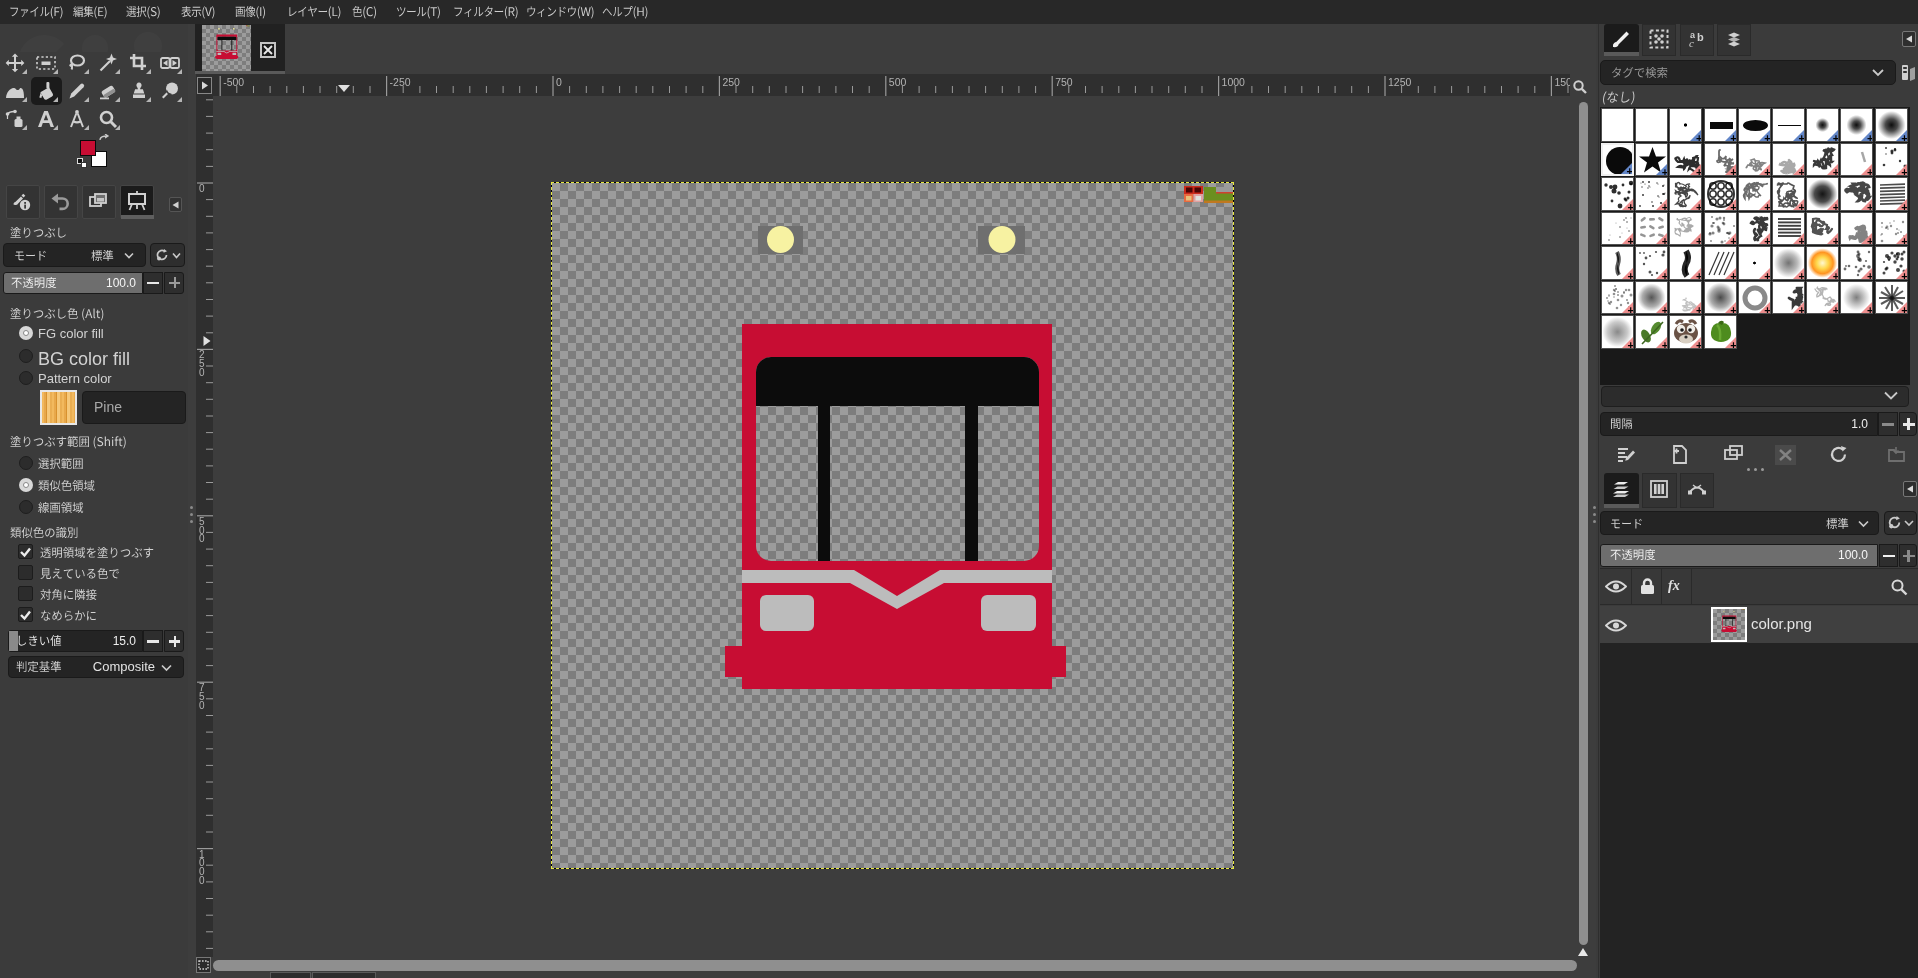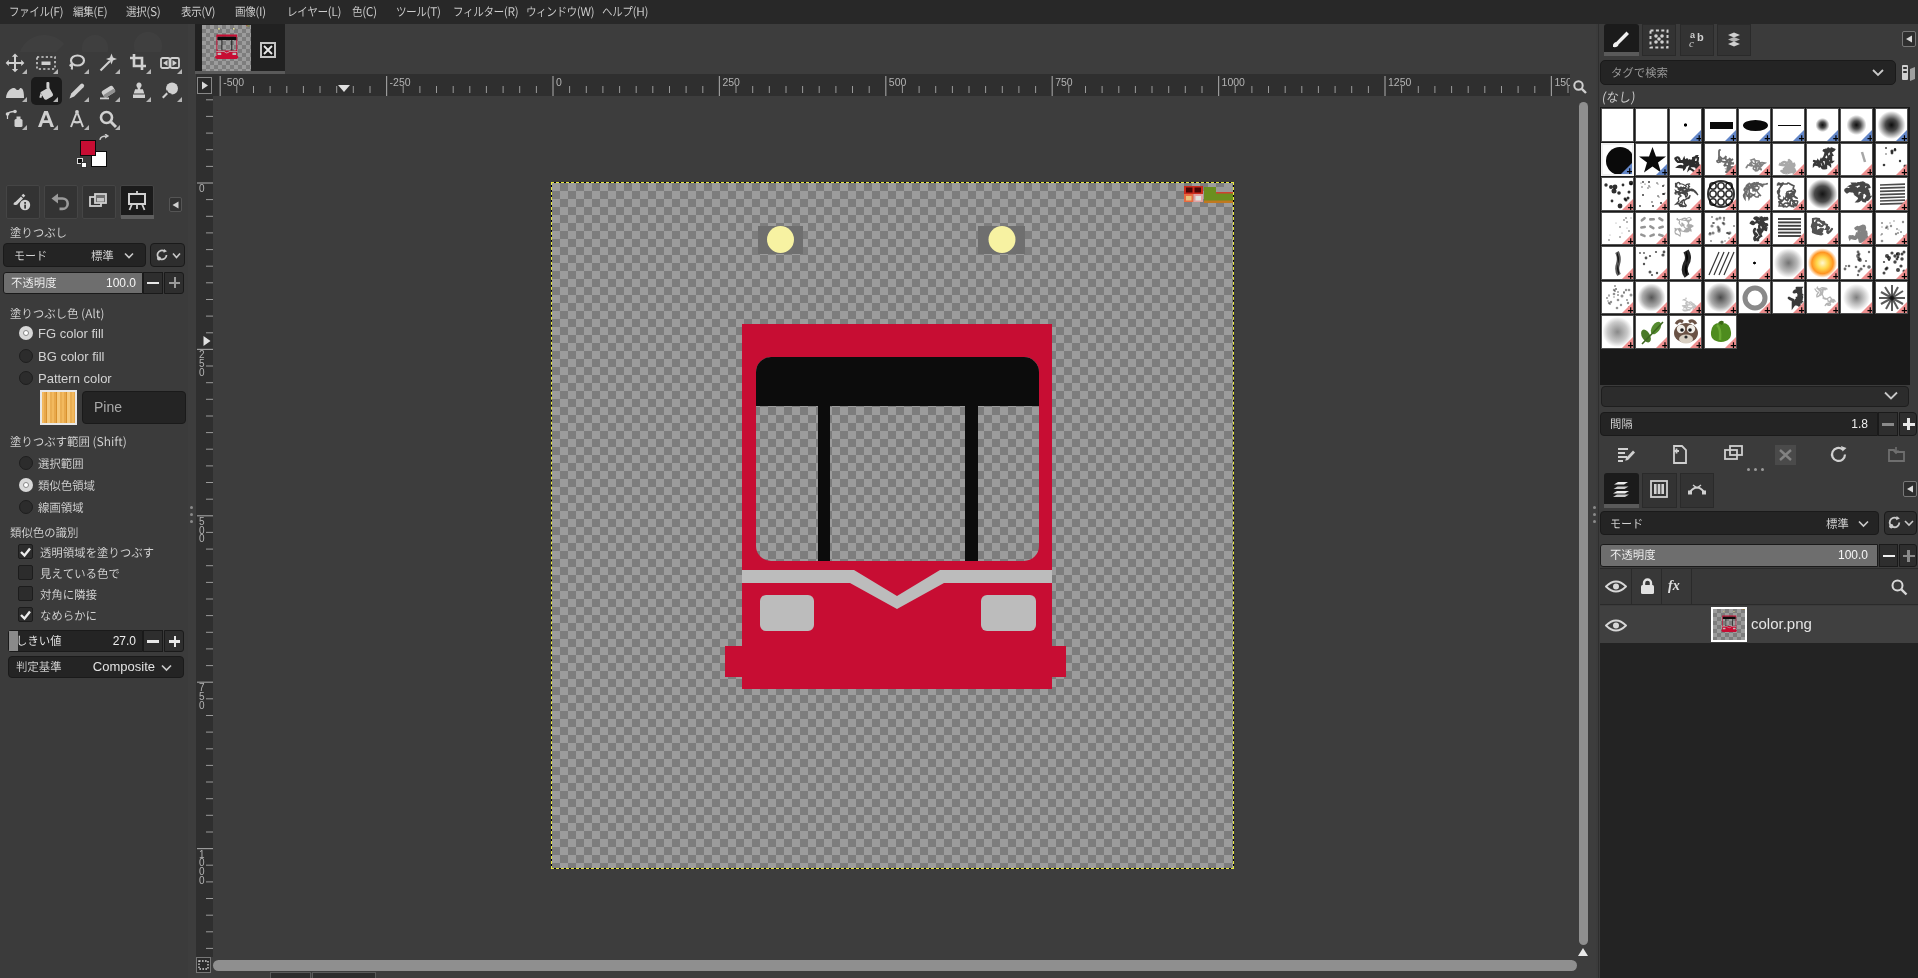--- a/index.html
+++ b/index.html
@@ -244,21 +244,21 @@
 <div class="abs" style="left:147px;top:281.5px;width:12px;height:2.5px;background:#e8e8e8"></div>
 <div class="abs" style="left:169px;top:281.5px;width:11px;height:2.5px;background:#9a9a9a"></div>
 <div class="abs" style="left:173.5px;top:277px;width:2.5px;height:11px;background:#9a9a9a"></div>
 <svg style="position:absolute;left:10.0px;top:307.0px;" width="94.4" height="14.2">
     <path transform="translate(0,11.04)" d="M8.1 -4.8C8.7 -4.3 9.4 -3.5 9.8 -3L10.4 -3.5C10 -3.9 9.3 -4.7 8.7 -5.2ZM4.7 -5.2C4.3 -4.6 3.6 -3.9 3 -3.4C3.1 -3.3 3.4 -3.1 3.5 -2.9C4.2 -3.4 4.9 -4.1 5.4 -4.8ZM0.5 -7.4C1 -7.1 1.7 -6.6 2.1 -6.3L2.6 -6.9C2.2 -7.3 1.5 -7.7 0.9 -8ZM1.2 -9.4C1.8 -9.1 2.5 -8.6 2.8 -8.2L3.3 -8.8C3 -9.2 2.3 -9.7 1.7 -10ZM0.8 -3 1.4 -2.4C1.9 -3.2 2.5 -4.2 3 -5.1L2.5 -5.6C1.9 -4.6 1.3 -3.6 0.8 -3ZM5.3 -2.6V-2H1.7V-1.2H5.3V-0.1H0.5V0.6H10.9V-0.1H6.1V-1.2H9.8V-2H6.1V-2.6ZM3.6 -6.2V-5.5H6.3V-3.7C6.3 -3.5 6.3 -3.5 6.2 -3.5C6 -3.5 5.5 -3.5 4.9 -3.5C5.1 -3.3 5.2 -3 5.2 -2.8C6 -2.8 6.5 -2.8 6.7 -2.9C7 -3 7.1 -3.3 7.1 -3.7V-5.5H10.1V-6.2H7.1V-7H8.9V-7.6C9.4 -7.3 9.9 -7 10.4 -6.8C10.6 -7 10.8 -7.4 10.9 -7.5C9.5 -8 8 -9 7.1 -10.1H6.3C5.6 -9.1 4.1 -8.1 2.7 -7.5C2.8 -7.3 3 -7 3.1 -6.8C3.6 -7 4.1 -7.3 4.6 -7.6V-7H6.3V-6.2ZM6.7 -9.4C7.2 -8.8 8 -8.2 8.8 -7.7H4.8C5.6 -8.2 6.3 -8.8 6.7 -9.4Z M15.3 -9.5 14.3 -9.5C14.2 -9.2 14.2 -8.8 14.2 -8.5C14 -7.5 13.8 -5.7 13.8 -4.6C13.8 -3.8 13.9 -3.1 13.9 -2.7L14.8 -2.8C14.8 -3.4 14.7 -3.8 14.8 -4.2C14.9 -5.8 16.3 -8 17.7 -8C18.9 -8 19.5 -6.6 19.5 -4.7C19.5 -1.7 17.6 -0.6 15.1 -0.3L15.6 0.6C18.4 0.1 20.4 -1.4 20.4 -4.7C20.4 -7.3 19.3 -8.9 17.8 -8.9C16.4 -8.9 15.2 -7.4 14.7 -6.1C14.8 -7 15 -8.6 15.3 -9.5Z M23.6 -6.3 24.1 -5.2C25 -5.6 27.9 -6.9 29.7 -6.9C31.3 -6.9 32.2 -5.9 32.2 -4.7C32.2 -2.2 29.5 -1.2 26.5 -1.2L26.9 -0.2C30.4 -0.4 33.2 -1.8 33.2 -4.6C33.2 -6.6 31.6 -7.8 29.8 -7.8C28.1 -7.8 25.9 -6.9 24.9 -6.6C24.5 -6.5 24 -6.3 23.6 -6.3Z M39.7 -6.5 40.3 -5.9C40.7 -6.2 41.3 -6.8 41.6 -7L41.4 -7.6C40.7 -8.1 39.4 -8.8 38.6 -9.2L38 -8.5C38.9 -8.1 40 -7.5 40.5 -7.1C40.3 -6.9 40 -6.7 39.7 -6.5ZM37.5 -0.7 37.6 0.3C38.1 0.4 38.7 0.4 39.5 0.4C40.3 0.4 41.4 0.1 41.4 -1.4C41.4 -2.4 40.7 -3.5 39.6 -4.7C39.4 -5 39.1 -5.3 38.8 -5.6L38.1 -5C38.4 -4.7 38.8 -4.4 39 -4.1C39.7 -3.4 40.5 -2.3 40.5 -1.5C40.5 -0.7 39.9 -0.5 39.3 -0.5C38.6 -0.5 38.1 -0.6 37.5 -0.7ZM44.1 -0.3 44.9 -0.8C44.6 -1.8 43.7 -3.6 42.9 -4.5L42.2 -4.1C43 -3.2 43.7 -1.4 44.1 -0.3ZM37.9 -2.6 37.3 -3.3C36.7 -2.6 35.4 -1.5 34.4 -1L35 -0.2C36.1 -0.9 37.2 -1.9 37.9 -2.6ZM42.9 -8 42.3 -7.7C42.6 -7.2 43 -6.5 43.2 -6L43.9 -6.3C43.6 -6.8 43.2 -7.5 42.9 -8ZM44.2 -8.5 43.6 -8.2C43.9 -7.7 44.3 -7 44.5 -6.5L45.1 -6.8C44.9 -7.3 44.5 -8 44.2 -8.5Z M49.5 -9.3 48.3 -9.4C48.4 -9 48.4 -8.6 48.4 -8.1C48.4 -6.9 48.3 -3.8 48.3 -2.1C48.3 -0.1 49.4 0.6 51.1 0.6C53.6 0.6 55.1 -0.9 55.8 -2L55.2 -2.9C54.4 -1.6 53.2 -0.4 51.1 -0.4C50 -0.4 49.2 -0.8 49.2 -2.2C49.2 -3.9 49.3 -6.8 49.4 -8.1C49.4 -8.5 49.4 -9 49.5 -9.3Z M62.4 -4.1H59.6V-6.3H62.4ZM63.2 -4.1V-6.3H66.1V-4.1ZM60.7 -10.1C60.1 -8.9 58.9 -7.4 57.4 -6.3C57.6 -6.2 57.9 -5.9 58 -5.7C58.3 -5.9 58.6 -6.1 58.8 -6.3V-1C58.8 0.5 59.4 0.8 61.2 0.8C61.6 0.8 65.2 0.8 65.7 0.8C67.4 0.8 67.7 0.3 67.9 -1.5C67.6 -1.5 67.3 -1.6 67.1 -1.8C66.9 -0.3 66.7 -0 65.6 -0C64.9 -0 61.8 -0 61.1 -0C59.9 -0 59.6 -0.2 59.6 -0.9V-3.3H66.1V-2.7H67V-7.1H63.8C64.2 -7.7 64.6 -8.3 64.9 -8.9L64.3 -9.3L64.1 -9.3H61.3L61.7 -9.9ZM59.6 -7.1H59.6C60 -7.5 60.4 -8 60.7 -8.5H63.6C63.4 -8 63.1 -7.5 62.8 -7.1Z M74 2.4 74.6 2.1C73.6 0.3 73.1 -1.7 73.1 -3.7C73.1 -5.8 73.6 -7.8 74.6 -9.5L74 -9.8C72.9 -8 72.2 -6.1 72.2 -3.7C72.2 -1.4 72.9 0.6 74 2.4Z M75.2 0H76.3L77.2 -2.7H80.4L81.2 0H82.4L79.4 -8.8H78.2ZM77.4 -3.6 77.9 -4.9C78.2 -5.9 78.5 -6.9 78.7 -7.9H78.8C79.1 -6.9 79.4 -5.9 79.7 -4.9L80.1 -3.6Z M84.7 0.2C85 0.2 85.2 0.1 85.3 0.1L85.2 -0.8C85.1 -0.8 85 -0.8 84.9 -0.8C84.8 -0.8 84.6 -0.9 84.6 -1.2V-9.6H83.5V-1.3C83.5 -0.4 83.9 0.2 84.7 0.2Z M89 0.2C89.4 0.2 89.8 0 90.2 -0.1L90 -0.9C89.8 -0.8 89.5 -0.7 89.2 -0.7C88.5 -0.7 88.2 -1.2 88.2 -2V-5.6H90V-6.5H88.2V-8.4H87.3L87.2 -6.5L86.2 -6.5V-5.6H87.1V-2C87.1 -0.7 87.6 0.2 89 0.2Z M91.6 2.4C92.7 0.6 93.3 -1.4 93.3 -3.7C93.3 -6.1 92.7 -8 91.6 -9.8L90.9 -9.5C91.9 -7.8 92.4 -5.8 92.4 -3.7C92.4 -1.7 91.9 0.3 90.9 2.1Z" fill="#d2d2d2"></path>
   </svg>
 <div class="abs" style="left:19px;top:326px;width:14px;height:14px;border-radius:50%;background:#d8d8d8"></div>
 <div class="abs" style="left:23px;top:330px;width:6px;height:6px;border-radius:50%;background:#fff;border:1px solid #888"></div>
 <div class="lat" style="left:38px;top:326px;font-size:13px">FG color fill</div>
 <div class="abs" style="left:19px;top:349px;width:14px;height:14px;border-radius:50%;background:#2c2c2c;border:1px solid #1e1e1e"></div>
-<div class="lat" style="left:38px;top:349px;font-size:13px">BG color fill</div>
+<div class="lat" style="left:38px;top:349px;font-size:18px">BG color fill</div>
 <div class="abs" style="left:19px;top:371px;width:14px;height:14px;border-radius:50%;background:#2c2c2c;border:1px solid #1e1e1e"></div>
 <div class="lat" style="left:38px;top:371px;font-size:13px">Pattern color</div>
 <div class="abs" style="left:40px;top:390px;width:37px;height:35px;border:2px solid #e8e8e8;
 background:repeating-linear-gradient(90deg,#f2b95e 0 2px,#e8a84b 2px 4px,#d8922f 4px 5px,#f6c87a 5px 8px,#eaae52 8px 10px)"></div>
 <div class="fld" style="left:82px;top:391px;width:104px;height:33px"></div>
 <div class="lat" style="left:94px;top:399px;font-size:14px;color:#a8a8a8">Pine</div>
 <svg style="position:absolute;left:10.0px;top:435.0px;" width="116.8" height="14.2">
     <path transform="translate(0,11.04)" d="M8.1 -4.8C8.7 -4.3 9.4 -3.5 9.8 -3L10.4 -3.5C10 -3.9 9.3 -4.7 8.7 -5.2ZM4.7 -5.2C4.3 -4.6 3.6 -3.9 3 -3.4C3.1 -3.3 3.4 -3.1 3.5 -2.9C4.2 -3.4 4.9 -4.1 5.4 -4.8ZM0.5 -7.4C1 -7.1 1.7 -6.6 2.1 -6.3L2.6 -6.9C2.2 -7.3 1.5 -7.7 0.9 -8ZM1.2 -9.4C1.8 -9.1 2.5 -8.6 2.8 -8.2L3.3 -8.8C3 -9.2 2.3 -9.7 1.7 -10ZM0.8 -3 1.4 -2.4C1.9 -3.2 2.5 -4.2 3 -5.1L2.5 -5.6C1.9 -4.6 1.3 -3.6 0.8 -3ZM5.3 -2.6V-2H1.7V-1.2H5.3V-0.1H0.5V0.6H10.9V-0.1H6.1V-1.2H9.8V-2H6.1V-2.6ZM3.6 -6.2V-5.5H6.3V-3.7C6.3 -3.5 6.3 -3.5 6.2 -3.5C6 -3.5 5.5 -3.5 4.9 -3.5C5.1 -3.3 5.2 -3 5.2 -2.8C6 -2.8 6.5 -2.8 6.7 -2.9C7 -3 7.1 -3.3 7.1 -3.7V-5.5H10.1V-6.2H7.1V-7H8.9V-7.6C9.4 -7.3 9.9 -7 10.4 -6.8C10.6 -7 10.8 -7.4 10.9 -7.5C9.5 -8 8 -9 7.1 -10.1H6.3C5.6 -9.1 4.1 -8.1 2.7 -7.5C2.8 -7.3 3 -7 3.1 -6.8C3.6 -7 4.1 -7.3 4.6 -7.6V-7H6.3V-6.2ZM6.7 -9.4C7.2 -8.8 8 -8.2 8.8 -7.7H4.8C5.6 -8.2 6.3 -8.8 6.7 -9.4Z M15.3 -9.5 14.3 -9.5C14.2 -9.2 14.2 -8.8 14.2 -8.5C14 -7.5 13.8 -5.7 13.8 -4.6C13.8 -3.8 13.9 -3.1 13.9 -2.7L14.8 -2.8C14.8 -3.4 14.7 -3.8 14.8 -4.2C14.9 -5.8 16.3 -8 17.7 -8C18.9 -8 19.5 -6.6 19.5 -4.7C19.5 -1.7 17.6 -0.6 15.1 -0.3L15.6 0.6C18.4 0.1 20.4 -1.4 20.4 -4.7C20.4 -7.3 19.3 -8.9 17.8 -8.9C16.4 -8.9 15.2 -7.4 14.7 -6.1C14.8 -7 15 -8.6 15.3 -9.5Z M23.6 -6.3 24.1 -5.2C25 -5.6 27.9 -6.9 29.7 -6.9C31.3 -6.9 32.2 -5.9 32.2 -4.7C32.2 -2.2 29.5 -1.2 26.5 -1.2L26.9 -0.2C30.4 -0.4 33.2 -1.8 33.2 -4.6C33.2 -6.6 31.6 -7.8 29.8 -7.8C28.1 -7.8 25.9 -6.9 24.9 -6.6C24.5 -6.5 24 -6.3 23.6 -6.3Z M39.7 -6.5 40.3 -5.9C40.7 -6.2 41.3 -6.8 41.6 -7L41.4 -7.6C40.7 -8.1 39.4 -8.8 38.6 -9.2L38 -8.5C38.9 -8.1 40 -7.5 40.5 -7.1C40.3 -6.9 40 -6.7 39.7 -6.5ZM37.5 -0.7 37.6 0.3C38.1 0.4 38.7 0.4 39.5 0.4C40.3 0.4 41.4 0.1 41.4 -1.4C41.4 -2.4 40.7 -3.5 39.6 -4.7C39.4 -5 39.1 -5.3 38.8 -5.6L38.1 -5C38.4 -4.7 38.8 -4.4 39 -4.1C39.7 -3.4 40.5 -2.3 40.5 -1.5C40.5 -0.7 39.9 -0.5 39.3 -0.5C38.6 -0.5 38.1 -0.6 37.5 -0.7ZM44.1 -0.3 44.9 -0.8C44.6 -1.8 43.7 -3.6 42.9 -4.5L42.2 -4.1C43 -3.2 43.7 -1.4 44.1 -0.3ZM37.9 -2.6 37.3 -3.3C36.7 -2.6 35.4 -1.5 34.4 -1L35 -0.2C36.1 -0.9 37.2 -1.9 37.9 -2.6ZM42.9 -8 42.3 -7.7C42.6 -7.2 43 -6.5 43.2 -6L43.9 -6.3C43.6 -6.8 43.2 -7.5 42.9 -8ZM44.2 -8.5 43.6 -8.2C43.9 -7.7 44.3 -7 44.5 -6.5L45.1 -6.8C44.9 -7.3 44.5 -8 44.2 -8.5Z M52.1 -4.5C52.2 -3.3 51.7 -2.8 51.1 -2.8C50.4 -2.8 49.9 -3.2 49.9 -4C49.9 -4.7 50.5 -5.2 51.1 -5.2C51.5 -5.2 51.9 -5 52.1 -4.5ZM46.7 -7.8 46.7 -6.9C48.1 -7 50.1 -7.1 51.8 -7.1L51.8 -5.9C51.6 -6 51.3 -6 51.1 -6C50 -6 49.1 -5.1 49.1 -3.9C49.1 -2.6 50 -1.9 50.9 -1.9C51.3 -1.9 51.6 -2.1 51.9 -2.3C51.5 -1.2 50.4 -0.5 48.9 -0.1L49.7 0.6C52.3 -0.2 53.1 -2 53.1 -3.6C53.1 -4.2 52.9 -4.7 52.7 -5.1L52.7 -7.1H52.8C54.5 -7.1 55.5 -7.1 56.2 -7.1L56.2 -8C55.6 -8 54.2 -8 52.9 -8H52.7L52.7 -8.7C52.7 -8.9 52.7 -9.4 52.7 -9.5H51.7C51.7 -9.4 51.8 -9.1 51.8 -8.7L51.8 -8C50.1 -7.9 48 -7.9 46.7 -7.8Z M58 -5.2V-1.9H59.9V-1.1H57.5V-0.4H59.9V1H60.6V-0.4H62.9V-1.1H60.6V-1.9H62.5V-5.2H60.6V-5.9H62.8V-6.6H60.6V-7.2H59.9V-6.6H57.7V-5.9H59.9V-5.2ZM63.3 -6.8V-0.6C63.3 0.6 63.6 0.8 64.6 0.8C64.9 0.8 66.4 0.8 66.7 0.8C67.7 0.8 67.9 0.4 68 -1.2C67.8 -1.3 67.4 -1.4 67.2 -1.6C67.2 -0.3 67.1 0 66.6 0C66.3 0 65 0 64.7 0C64.2 0 64.1 -0.1 64.1 -0.6V-6H66.6V-3.2C66.6 -3 66.6 -3 66.4 -3C66.2 -3 65.7 -3 65.1 -3C65.2 -2.8 65.3 -2.4 65.4 -2.2C66.2 -2.2 66.7 -2.2 67 -2.3C67.3 -2.5 67.4 -2.7 67.4 -3.2V-6.8ZM58.7 -3.3H59.9V-2.5H58.7ZM60.6 -3.3H61.8V-2.5H60.6ZM58.7 -4.6H59.9V-3.9H58.7ZM60.6 -4.6H61.8V-3.9H60.6ZM63.6 -10.1C63.3 -9.5 63 -8.9 62.6 -8.4V-9.2H59.5C59.7 -9.4 59.8 -9.7 59.9 -9.9L59.1 -10.1C58.7 -9.2 58.1 -8.2 57.4 -7.6C57.6 -7.5 58 -7.2 58.1 -7.1C58.4 -7.5 58.8 -7.9 59.1 -8.4H59.6C59.8 -8 60 -7.6 60.1 -7.3L60.8 -7.5C60.8 -7.7 60.6 -8.1 60.4 -8.4H62.5C62.3 -8.1 62 -7.9 61.8 -7.7C62 -7.6 62.3 -7.3 62.5 -7.2C62.9 -7.5 63.2 -7.9 63.6 -8.4H64.4C64.8 -8 65.1 -7.5 65.2 -7.1L66 -7.4C65.9 -7.7 65.6 -8 65.4 -8.4H67.9V-9.2H64C64.2 -9.4 64.3 -9.7 64.4 -9.9Z M75.1 -5.9V-4.2H73.2L73.2 -5V-5.9ZM72.5 -8.1V-6.6H71V-5.9H72.5V-5C72.5 -4.8 72.5 -4.5 72.5 -4.2H70.9V-3.5H72.4C72.2 -2.7 71.8 -2 70.9 -1.4C71.1 -1.3 71.4 -1 71.5 -0.8C72.5 -1.5 73 -2.4 73.1 -3.5H75.1V-1H75.8V-3.5H77.4V-4.2H75.8V-5.9H77.4V-6.6H75.8V-8.1H75.1V-6.6H73.2V-8.1ZM69.4 -9.5V1H70.2V0.4H78V1H78.9V-9.5ZM70.2 -0.4V-8.7H78V-0.4Z M85.4 2.4 86 2.1C85 0.3 84.5 -1.7 84.5 -3.7C84.5 -5.8 85 -7.8 86 -9.5L85.4 -9.8C84.3 -8 83.6 -6.1 83.6 -3.7C83.6 -1.4 84.3 0.6 85.4 2.4Z M90.2 0.2C92 0.2 93.2 -0.9 93.2 -2.3C93.2 -3.6 92.4 -4.2 91.4 -4.7L90.1 -5.2C89.4 -5.5 88.7 -5.8 88.7 -6.7C88.7 -7.5 89.3 -8 90.3 -8C91.1 -8 91.8 -7.7 92.3 -7.2L92.9 -7.9C92.3 -8.5 91.3 -9 90.3 -9C88.7 -9 87.5 -8 87.5 -6.6C87.5 -5.3 88.5 -4.7 89.3 -4.4L90.6 -3.8C91.4 -3.4 92.1 -3.2 92.1 -2.2C92.1 -1.4 91.4 -0.8 90.2 -0.8C89.3 -0.8 88.4 -1.2 87.8 -1.9L87.1 -1.1C87.9 -0.3 88.9 0.2 90.2 0.2Z M94.8 0H95.9V-4.7C96.6 -5.4 97 -5.7 97.7 -5.7C98.5 -5.7 98.9 -5.2 98.9 -4V0H100V-4.1C100 -5.8 99.4 -6.7 98 -6.7C97.1 -6.7 96.5 -6.2 95.9 -5.6L95.9 -6.9V-9.6H94.8Z M102.1 0H103.2V-6.5H102.1ZM102.6 -7.9C103.1 -7.9 103.4 -8.1 103.4 -8.6C103.4 -9 103.1 -9.3 102.6 -9.3C102.2 -9.3 101.9 -9 101.9 -8.6C101.9 -8.1 102.2 -7.9 102.6 -7.9Z M104.7 -5.6H105.6V0H106.7V-5.6H108V-6.5H106.7V-7.5C106.7 -8.4 107 -8.8 107.6 -8.8C107.8 -8.8 108.1 -8.8 108.3 -8.7L108.6 -9.5C108.3 -9.6 107.9 -9.7 107.5 -9.7C106.2 -9.7 105.6 -8.9 105.6 -7.6V-6.5L104.7 -6.5Z M111.3 0.2C111.7 0.2 112.2 0 112.5 -0.1L112.3 -0.9C112.1 -0.8 111.8 -0.7 111.6 -0.7C110.8 -0.7 110.6 -1.2 110.6 -2V-5.6H112.3V-6.5H110.6V-8.4H109.7L109.5 -6.5L108.5 -6.5V-5.6H109.5V-2C109.5 -0.7 109.9 0.2 111.3 0.2Z M113.9 2.4C115 0.6 115.7 -1.4 115.7 -3.7C115.7 -6.1 115 -8 113.9 -9.8L113.2 -9.5C114.2 -7.8 114.8 -5.8 114.8 -3.7C114.8 -1.7 114.2 0.3 113.2 2.1Z" fill="#d2d2d2"></path>
   </svg>
 <div class="abs" style="left:19px;top:456px;width:14px;height:14px;border-radius:50%;background:#2c2c2c;border:1px solid #1e1e1e"></div>
@@ -297,21 +297,21 @@
     <path d="M2 6 l3.5 3.5 L11 2.5" stroke="#ececec" stroke-width="2.4" fill="none"></path>
   </svg>
 <svg style="position:absolute;left:40.0px;top:609.0px;" width="57.0" height="14.2">
     <path transform="translate(0,11.04)" d="M10.1 -5.5 10.6 -6.3C10.1 -6.7 8.8 -7.5 8 -7.9L7.5 -7.2C8.3 -6.8 9.5 -6 10.1 -5.5ZM7.1 -2 7.1 -1.4C7.1 -0.8 6.8 -0.3 5.8 -0.3C4.9 -0.3 4.5 -0.6 4.5 -1.2C4.5 -1.8 5.1 -2.2 5.9 -2.2C6.3 -2.2 6.7 -2.1 7.1 -2ZM7.8 -5.8H6.9C7 -5 7 -3.8 7.1 -2.8C6.7 -2.9 6.3 -2.9 6 -2.9C4.7 -2.9 3.7 -2.2 3.7 -1.1C3.7 0.1 4.7 0.6 6 0.6C7.4 0.6 7.9 -0.2 7.9 -1.1L7.9 -1.6C8.7 -1.2 9.3 -0.7 9.8 -0.3L10.3 -1.1C9.7 -1.6 8.9 -2.2 7.9 -2.6L7.8 -4.5C7.8 -5 7.8 -5.3 7.8 -5.8ZM5.1 -9.5 4.1 -9.6C4.1 -9 4 -8.2 3.8 -7.5C3.3 -7.5 2.9 -7.5 2.5 -7.5C2 -7.5 1.5 -7.5 1.1 -7.6L1.2 -6.7C1.6 -6.6 2.1 -6.6 2.5 -6.6C2.8 -6.6 3.2 -6.6 3.5 -6.7C3 -5.3 2 -3.3 1.1 -2.2L1.9 -1.7C2.9 -3 3.9 -5.1 4.4 -6.8C5.2 -6.9 5.9 -7 6.5 -7.2L6.5 -8.1C5.9 -7.9 5.3 -7.8 4.7 -7.7C4.9 -8.4 5 -9.1 5.1 -9.5Z M17.6 -6.8C17.2 -5.5 16.7 -4.3 16.2 -3.4L16 -3.8C15.7 -4.3 15.4 -5.1 15.1 -5.9C15.9 -6.4 16.7 -6.7 17.6 -6.8ZM14.4 -8.7 13.4 -8.4C13.6 -8.1 13.7 -7.7 13.8 -7.3L14.1 -6.2C13.1 -5.4 12.4 -3.9 12.4 -2.5C12.4 -1.1 13.1 -0.4 14 -0.4C14.8 -0.4 15.5 -1 16.2 -1.9C16.4 -1.6 16.6 -1.4 16.8 -1.2L17.5 -1.8C17.2 -2 17 -2.3 16.8 -2.6C17.4 -3.6 18 -5.2 18.4 -6.7C19.9 -6.4 20.8 -5.3 20.8 -3.7C20.8 -1.9 19.5 -0.5 17.1 -0.3L17.7 0.5C20.1 0.2 21.7 -1.3 21.7 -3.7C21.7 -5.7 20.5 -7.2 18.7 -7.5L18.8 -8.4C18.9 -8.6 18.9 -9 19 -9.3L18 -9.4C18 -9.1 18 -8.7 18 -8.5C17.9 -8.2 17.9 -7.9 17.8 -7.6C16.8 -7.6 15.8 -7.3 14.9 -6.7L14.6 -7.7C14.5 -8 14.4 -8.4 14.4 -8.7ZM15.7 -2.6C15.2 -1.9 14.6 -1.3 14.1 -1.3C13.5 -1.3 13.2 -1.8 13.2 -2.6C13.2 -3.5 13.7 -4.6 14.4 -5.4C14.8 -4.5 15.1 -3.6 15.5 -3.1Z M26.6 -9.4 26.4 -8.5C27.3 -8.2 29.7 -7.7 30.8 -7.6L31 -8.5C30 -8.6 27.6 -9.1 26.6 -9.4ZM26.4 -7.2 25.4 -7.4C25.3 -6.1 25.1 -3.6 24.8 -2.5L25.7 -2.3C25.7 -2.5 25.8 -2.7 26 -2.9C26.8 -3.9 28 -4.5 29.5 -4.5C30.7 -4.5 31.6 -3.8 31.6 -2.8C31.6 -1.2 29.8 -0.1 26.2 -0.6L26.5 0.4C30.7 0.8 32.5 -0.7 32.5 -2.8C32.5 -4.2 31.3 -5.3 29.6 -5.3C28.2 -5.3 27 -4.9 25.9 -3.9C26 -4.6 26.2 -6.4 26.4 -7.2Z M43.1 -8.1 42.3 -7.7C43.1 -6.7 44 -4.6 44.3 -3.3L45.2 -3.8C44.8 -4.9 43.8 -7.1 43.1 -8.1ZM35.1 -6.7 35.2 -5.7C35.5 -5.7 35.9 -5.8 36.2 -5.8L37.7 -6C37.3 -4.4 36.4 -1.7 35.2 -0L36.2 0.4C37.4 -1.7 38.2 -4.4 38.6 -6.1C39.1 -6.1 39.5 -6.2 39.8 -6.2C40.5 -6.2 41 -6 41 -4.9C41 -3.6 40.8 -2 40.5 -1.2C40.2 -0.7 39.9 -0.6 39.5 -0.6C39.2 -0.6 38.6 -0.7 38.1 -0.8L38.2 0.2C38.6 0.3 39.1 0.3 39.6 0.3C40.3 0.3 40.9 0.1 41.2 -0.7C41.7 -1.7 41.9 -3.6 41.9 -5C41.9 -6.6 41.1 -7 40 -7C39.8 -7 39.3 -7 38.8 -6.9L39.1 -8.7C39.1 -8.9 39.1 -9.1 39.2 -9.4L38.1 -9.5C38.1 -8.7 38 -7.7 37.8 -6.9C37.2 -6.8 36.5 -6.7 36.1 -6.7C35.7 -6.7 35.4 -6.7 35.1 -6.7Z M50.8 -8.1V-7.1C52.1 -7 54.3 -7 55.5 -7.1V-8.1C54.3 -7.9 52 -7.9 50.8 -8.1ZM51.2 -3.2 50.4 -3.3C50.3 -2.7 50.2 -2.3 50.2 -1.9C50.2 -0.8 51.1 -0.1 53 -0.1C54.2 -0.1 55.1 -0.2 55.8 -0.3L55.8 -1.3C54.9 -1.1 54 -1 53 -1C51.4 -1 51.1 -1.6 51.1 -2.1C51.1 -2.4 51.1 -2.8 51.2 -3.2ZM48.6 -9 47.6 -9.1C47.6 -8.9 47.6 -8.5 47.5 -8.3C47.4 -7.3 47 -5.2 47 -3.5C47 -1.8 47.2 -0.5 47.4 0.4L48.3 0.3C48.2 0.2 48.2 0 48.2 -0.1C48.2 -0.2 48.2 -0.4 48.3 -0.6C48.4 -1.2 48.8 -2.5 49.1 -3.3L48.6 -3.7C48.4 -3.2 48.1 -2.5 47.9 -1.9C47.9 -2.5 47.8 -3 47.8 -3.6C47.8 -5 48.2 -7.1 48.4 -8.2C48.5 -8.4 48.6 -8.8 48.6 -9Z" fill="#d2d2d2"></path>
   </svg>
 <div class="fld" style="left:8px;top:630px;width:135px;height:22px;border-radius:3px 0 0 3px"></div>
 <div class="abs" style="left:9px;top:631px;width:9px;height:20px;background:#8a8a8a"></div>
 <svg style="position:absolute;left:16.0px;top:634.0px;" width="45.6" height="14.2">
     <path transform="translate(0,11.04)" d="M3.9 -9.3 2.7 -9.4C2.8 -9 2.8 -8.6 2.8 -8.1C2.8 -6.9 2.7 -3.8 2.7 -2.1C2.7 -0.1 3.8 0.6 5.5 0.6C8 0.6 9.5 -0.9 10.2 -2L9.6 -2.9C8.8 -1.6 7.6 -0.4 5.5 -0.4C4.4 -0.4 3.6 -0.8 3.6 -2.2C3.6 -3.9 3.7 -6.8 3.8 -8.1C3.8 -8.5 3.8 -9 3.9 -9.3Z M14.9 -3.2 14 -3.4C13.7 -2.8 13.5 -2.3 13.5 -1.7C13.6 -0.1 14.8 0.6 17 0.6C18 0.6 18.9 0.5 19.7 0.4L19.7 -0.6C18.9 -0.4 18.1 -0.3 17 -0.3C15.2 -0.3 14.4 -0.8 14.4 -1.8C14.4 -2.4 14.6 -2.8 14.9 -3.2ZM17.1 -8.4 17.2 -8.1C16.1 -8 14.8 -8.1 13.4 -8.2L13.5 -7.3C14.9 -7.2 16.3 -7.2 17.4 -7.3L17.7 -6.3L18 -5.7C16.7 -5.6 14.9 -5.6 13.2 -5.8L13.3 -4.9C15 -4.7 16.9 -4.8 18.3 -4.9C18.5 -4.3 18.8 -3.7 19.2 -3.2C18.8 -3.2 18.1 -3.3 17.5 -3.4L17.4 -2.6C18.2 -2.5 19.2 -2.4 19.9 -2.2L20.3 -3C20.2 -3.1 20.1 -3.3 19.9 -3.5C19.6 -3.9 19.4 -4.5 19.1 -5C19.9 -5.1 20.6 -5.3 21.2 -5.4L21.1 -6.3C20.5 -6.1 19.7 -5.9 18.8 -5.8L18.5 -6.5L18.3 -7.3C19 -7.5 19.9 -7.6 20.5 -7.8L20.4 -8.7C19.7 -8.4 18.9 -8.3 18 -8.1C17.9 -8.6 17.8 -9.1 17.8 -9.6L16.8 -9.4C16.9 -9.1 17 -8.7 17.1 -8.4Z M25.3 -8.4 24.2 -8.4C24.3 -8.1 24.3 -7.6 24.3 -7.3C24.3 -6.6 24.3 -5.2 24.4 -4.1C24.7 -1 25.8 0.1 26.9 0.1C27.6 0.1 28.3 -0.6 29 -2.6L28.3 -3.5C28 -2.3 27.5 -1 26.9 -1C26.1 -1 25.5 -2.4 25.3 -4.4C25.3 -5.4 25.2 -6.5 25.3 -7.2C25.3 -7.5 25.3 -8.1 25.3 -8.4ZM31.3 -8 30.4 -7.7C31.5 -6.3 32.2 -3.9 32.4 -1.7L33.3 -2.1C33.1 -4.1 32.3 -6.6 31.3 -8Z M40.7 -4.7H43.6V-3.7H40.7ZM40.7 -3.1H43.6V-2.1H40.7ZM40.7 -6.3H43.6V-5.4H40.7ZM39.9 -7V-1.4H44.4V-7H42L42.1 -8.1H45.1V-8.9H42.2L42.3 -10L41.4 -10.1L41.3 -8.9H38.2V-8.1H41.3L41.2 -7ZM38.1 -6.4V0.9H38.9V0.4H45.1V-0.4H38.9V-6.4ZM37.2 -10C36.6 -8.2 35.5 -6.4 34.4 -5.2C34.5 -5 34.8 -4.6 34.9 -4.4C35.3 -4.8 35.6 -5.3 36 -5.8V0.9H36.8V-7.2C37.3 -8 37.7 -8.9 38 -9.8Z" fill="#e8e8e8"></path>
   </svg>
-<div class="lat" style="left:100px;top:634px;width:36px;text-align:right;font-size:12px;color:#eee">27.0</div>
+<div class="lat" style="left:100px;top:634px;width:36px;text-align:right;font-size:12px;color:#eee">15.0</div>
 <div class="btn" style="left:143px;top:630px;width:20px;height:22px;border-radius:0"></div>
 <div class="btn" style="left:164px;top:630px;width:20px;height:22px;border-radius:0 3px 3px 0"></div>
 <div class="abs" style="left:147px;top:640px;width:12px;height:2.5px;background:#e8e8e8"></div>
 <div class="abs" style="left:169px;top:640px;width:11px;height:2.5px;background:#e8e8e8"></div>
 <div class="abs" style="left:173.5px;top:635.5px;width:2.5px;height:11px;background:#e8e8e8"></div>
 <div class="fld" style="left:8px;top:656px;width:176px;height:22px"></div>
 <svg style="position:absolute;left:16.0px;top:660.0px;" width="45.6" height="14.2">
     <path transform="translate(0,11.04)" d="M9.6 -9.9V-0.2C9.6 -0 9.5 0.1 9.3 0.1C9 0.1 8.3 0.1 7.5 0.1C7.6 0.3 7.8 0.7 7.8 1C8.9 1 9.5 0.9 9.9 0.8C10.2 0.6 10.4 0.4 10.4 -0.2V-9.9ZM0.8 -9.2C1.1 -8.4 1.5 -7.4 1.6 -6.7L2.4 -7C2.2 -7.6 1.9 -8.6 1.5 -9.4ZM6.8 -8.6V-2H7.6V-8.6ZM5.4 -9.5C5.1 -8.7 4.7 -7.6 4.4 -6.9L5.1 -6.7C5.4 -7.4 5.8 -8.4 6.2 -9.3ZM3 -10.1V-6.2H0.8V-5.4H3V-3.6H0.4V-2.8H3V1H3.8V-2.8H6.3V-3.6H3.8V-5.4H6V-6.2H3.8V-10.1Z M13.9 -4.5C13.7 -2.3 13.1 -0.6 11.8 0.4C12 0.6 12.4 0.9 12.5 1C13.2 0.3 13.8 -0.6 14.2 -1.7C15.3 0.4 17 0.8 19.3 0.8H22C22 0.5 22.2 0.1 22.3 -0.1C21.8 -0.1 19.8 -0.1 19.4 -0.1C18.7 -0.1 18.1 -0.1 17.5 -0.3V-2.7H20.9V-3.5H17.5V-5.5H20.5V-6.4H13.8V-5.5H16.6V-0.5C15.7 -0.9 15 -1.6 14.5 -2.8C14.6 -3.3 14.8 -3.9 14.8 -4.4ZM12.3 -8.7V-6.1H13.2V-7.8H21V-6.1H21.9V-8.7H17.5V-10.1H16.6V-8.7Z M30.6 -10.1V-8.9H26.4V-10.1H25.6V-8.9H23.8V-8.2H25.6V-4.3H23.3V-3.5H25.8C25.1 -2.7 24.1 -1.9 23.2 -1.5C23.4 -1.4 23.6 -1.1 23.8 -0.8C24.9 -1.4 26 -2.4 26.7 -3.5H30.3C31 -2.5 32.2 -1.5 33.3 -1C33.4 -1.2 33.6 -1.5 33.8 -1.7C32.9 -2.1 31.9 -2.7 31.2 -3.5H33.7V-4.3H31.5V-8.2H33.2V-8.9H31.5V-10.1ZM26.4 -8.2H30.6V-7.4H26.4ZM28 -3.2V-2.1H25.7V-1.4H28V-0.1H24.2V0.6H32.9V-0.1H28.9V-1.4H31.3V-2.1H28.9V-3.2ZM26.4 -6.7H30.6V-5.8H26.4ZM26.4 -5.2H30.6V-4.3H26.4Z M35.5 -9.4C36.1 -9.1 36.9 -8.7 37.3 -8.4L37.8 -9.1C37.4 -9.4 36.6 -9.8 35.9 -10ZM34.7 -7.4C35.3 -7.2 36.1 -6.8 36.5 -6.5L36.9 -7.2C36.5 -7.5 35.7 -7.8 35.1 -8ZM35 -3.6 35.6 -2.9C36.3 -3.7 37 -4.6 37.7 -5.4L37.2 -6C36.5 -5.1 35.6 -4.2 35 -3.6ZM34.8 -2.2V-1.4H39.4V1H40.3V-1.4H45V-2.2H40.3V-3.2H39.4V-2.2ZM41.7 -10.1C41.6 -9.7 41.4 -9.2 41.1 -8.8H39.5C39.8 -9.1 40 -9.5 40.1 -9.9L39.3 -10.1C38.8 -9 37.9 -7.8 37 -7.1C37.2 -6.9 37.5 -6.6 37.7 -6.4C37.9 -6.7 38.2 -6.9 38.4 -7.2V-3.3H44.8V-4H41.9V-4.9H44.2V-5.6H41.9V-6.5H44.2V-7.2H41.9V-8H44.5V-8.8H42C42.2 -9.1 42.4 -9.5 42.6 -9.9ZM39.3 -8H41.1V-7.2H39.3ZM39.3 -4V-4.9H41.1V-4ZM39.3 -6.5H41.1V-5.6H39.3Z" fill="#d2d2d2"></path>
   </svg>
 <div class="lat" style="left:90px;top:659px;width:65px;text-align:right;font-size:13px;color:#e2e2e2">Composite</div>
@@ -1160,21 +1160,21 @@
     <div class="abs" style="right:-1px;bottom:-3px;font-size:11px;font-weight:bold;color:#000;font-family:'Liberation Sans'">+</div>
   </div>
 <div class="abs" style="left:1601px;top:386px;width:308px;height:21px;background:#2c2c2c;border:1px solid #1e1e1e;border-radius:4px"></div>
 <svg class="abs" style="left:1884px;top:391px" width="14" height="10">
     <path d="M1 1.5 l6 6 6-6" stroke="#c9c9c9" stroke-width="1.8" fill="none"></path>
   </svg>
 <div class="fld" style="left:1600px;top:412px;width:278px;height:24px;border-radius:4px 0 0 4px"></div>
 <svg style="position:absolute;left:1610.0px;top:417.0px;" width="22.8" height="14.2">
     <path transform="translate(0,11.04)" d="M7 -2V-0.9H4.3V-2ZM7 -2.7H4.3V-3.8H7ZM3.6 -4.5V0.5H4.3V-0.2H7.8V-4.5ZM4.4 -7.2V-6.1H1.9V-7.2ZM4.4 -7.9H1.9V-8.9H4.4ZM9.6 -7.2V-6.1H7V-7.2ZM9.6 -7.9H7V-8.9H9.6ZM10 -9.6H6.2V-5.4H9.6V-0.2C9.6 -0 9.5 0 9.3 0C9.1 0 8.4 0.1 7.7 0C7.8 0.3 8 0.7 8 1C9 1 9.6 0.9 9.9 0.8C10.3 0.6 10.4 0.3 10.4 -0.2V-9.6ZM1 -9.6V1H1.9V-5.4H5.2V-9.6Z M17.2 -7.4H20.5V-6.1H17.2ZM16.4 -8V-5.5H21.4V-8ZM15.8 -9.4V-8.7H22.1V-9.4ZM17.2 -1.9V-1.2H18.5V0.7H19.2V-1.2H20.6V-1.9ZM21.2 -4V-3L21.2 -3.1C21.2 -3 21.2 -3 21 -3C20.8 -3 20.2 -3 20.1 -3C19.8 -3 19.8 -3 19.8 -3.2V-4ZM15.7 -4.8V1H16.5V-4H17.8C17.7 -3.3 17.4 -2.8 16.5 -2.6C16.6 -2.5 16.8 -2.3 16.9 -2.1C17.9 -2.4 18.3 -3 18.4 -4H19.2V-3.2C19.2 -2.6 19.4 -2.4 20.1 -2.4C20.2 -2.4 21 -2.4 21.1 -2.4L21.2 -2.5V0C21.2 0.1 21.2 0.2 21.1 0.2C21 0.2 20.6 0.2 20.1 0.2C20.2 0.4 20.3 0.7 20.4 0.9C21 0.9 21.4 0.9 21.7 0.8C22 0.7 22 0.4 22 0V-4.8ZM12.3 -9.6V1H13.1V-8.7H14.5C14.2 -7.9 13.9 -6.8 13.6 -6C14.4 -5 14.6 -4.2 14.6 -3.6C14.6 -3.2 14.5 -2.9 14.4 -2.7C14.3 -2.7 14.1 -2.6 14 -2.6C13.9 -2.6 13.6 -2.6 13.4 -2.6C13.5 -2.4 13.6 -2.1 13.6 -1.8C13.9 -1.8 14.1 -1.8 14.3 -1.9C14.5 -1.9 14.7 -2 14.9 -2.1C15.2 -2.3 15.3 -2.8 15.3 -3.5C15.3 -4.2 15.1 -5.1 14.4 -6.1C14.7 -7 15.1 -8.3 15.4 -9.3L14.9 -9.6L14.8 -9.6Z" fill="#d2d2d2"></path>
   </svg>
-<div class="lat" style="left:1820px;top:417px;width:48px;text-align:right;font-size:12px;color:#eee">1.8</div>
+<div class="lat" style="left:1820px;top:417px;width:48px;text-align:right;font-size:12px;color:#eee">1.0</div>
 <div class="btn" style="left:1878px;top:412px;width:20px;height:24px;border-radius:0"></div>
 <div class="btn" style="left:1899px;top:412px;width:18px;height:24px;border-radius:0 4px 4px 0"></div>
 <div class="abs" style="left:1882px;top:423px;width:12px;height:2.5px;background:#8a8a8a"></div>
 <div class="abs" style="left:1902.5px;top:423px;width:12px;height:2.5px;background:#e8e8e8"></div>
 <div class="abs" style="left:1907.2px;top:418.2px;width:2.5px;height:12px;background:#e8e8e8"></div>
 <svg class="abs" style="left:1617px;top:445px" width="19" height="19" viewBox="0 0 19 19">
     <path d="M1 4 h10 M1 8 h7 M1 12 h9 M1 16 h5" stroke="#d0d0d0" stroke-width="1.8"></path>
     <path d="M9 13 L16 5.5 l2 2 L11 15 l-2.8 .8z" fill="#d0d0d0"></path>
   </svg>
 <svg class="abs" style="left:1671px;top:445px" width="18" height="19" viewBox="0 0 18 19">

